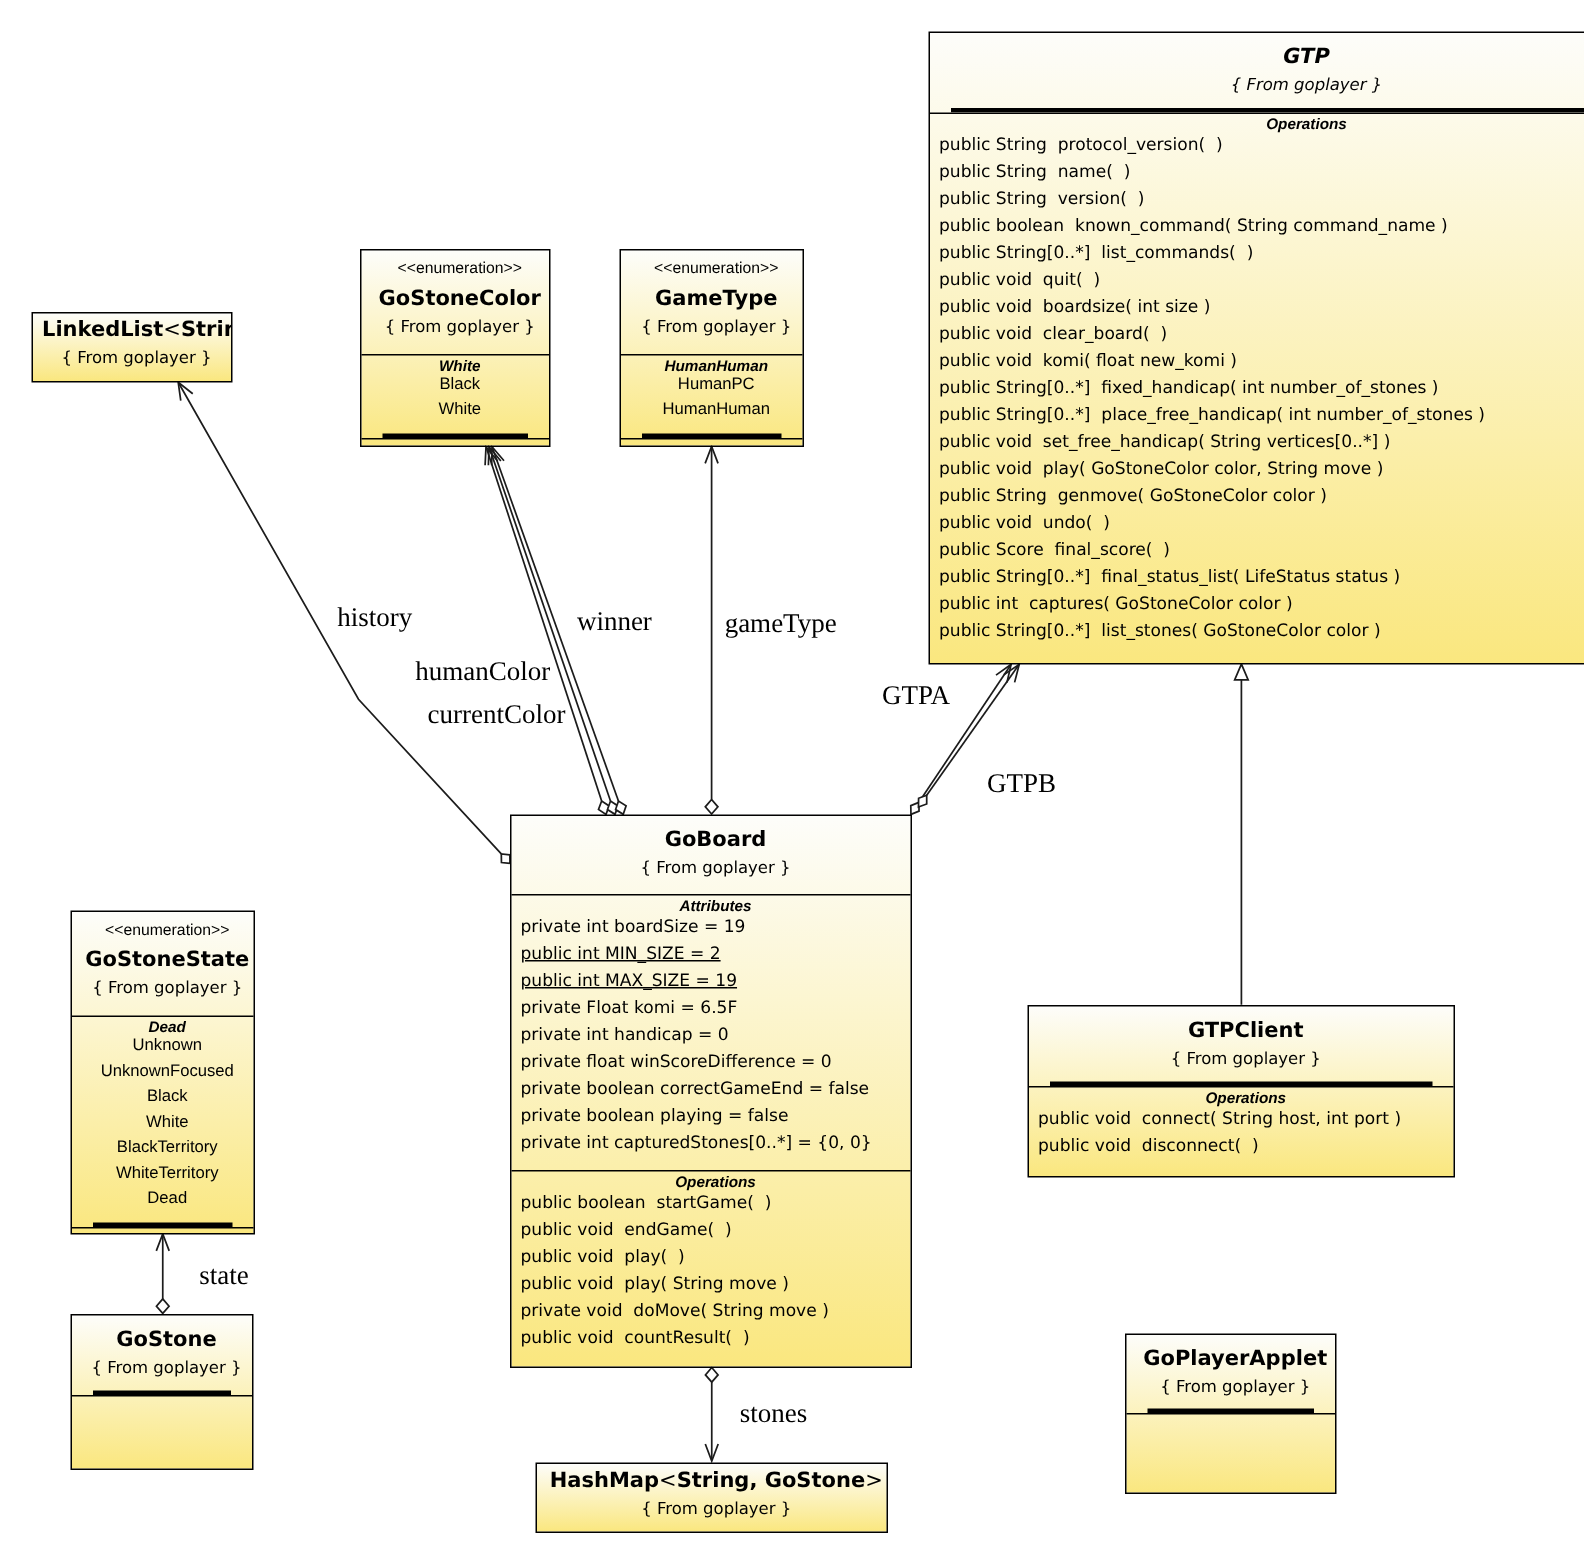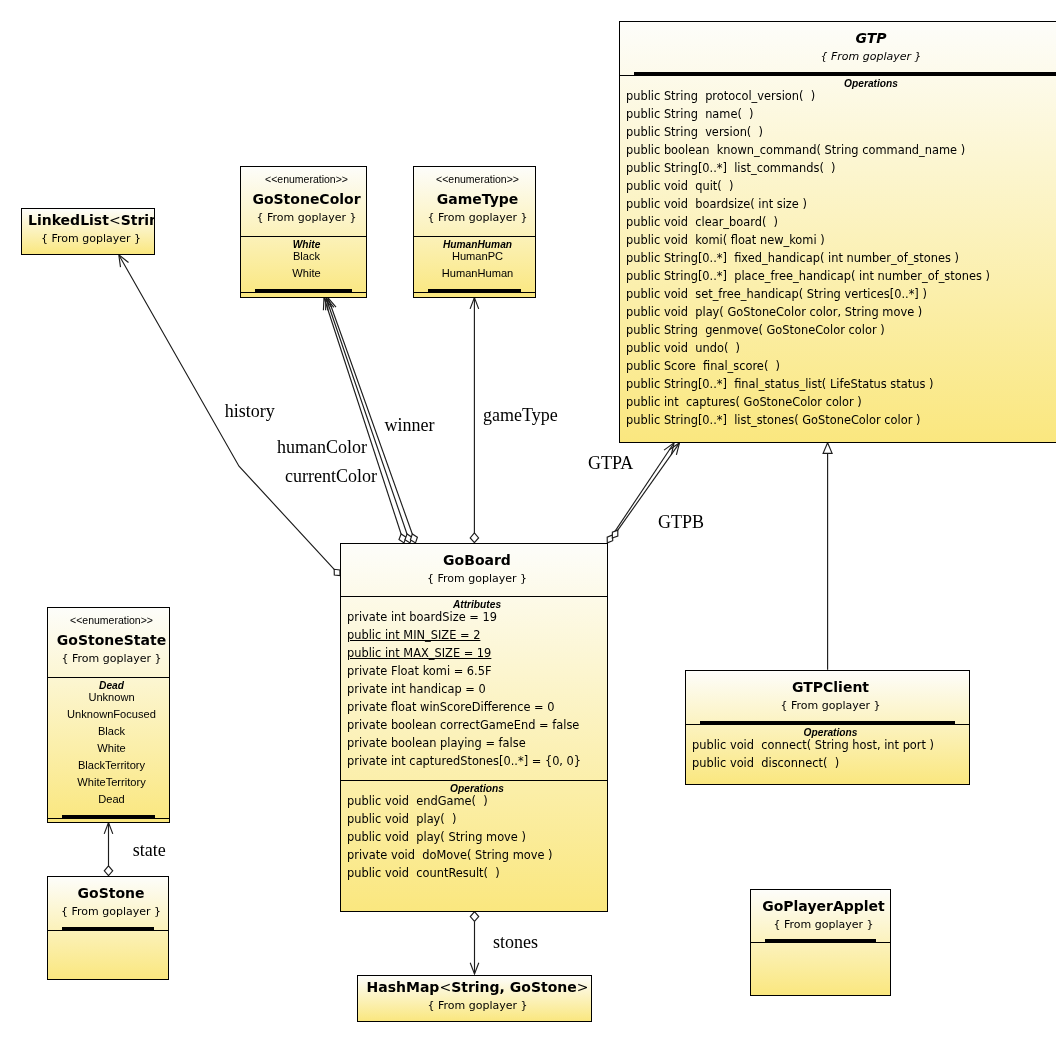--- a/index.html
+++ b/index.html
@@ -72,21 +72,21 @@
     <polygon points="474.4,542.7 478.6,537.9 474.4,533.0 470.2,537.9"></polygon>
     <polygon points="607.3,542.9 612.7,540.7 612.6,534.9 607.2,537.1"></polygon>
     <polygon points="612.3,538.0 617.8,536.0 617.8,530.2 612.4,532.2"></polygon>
     <polygon points="108.5,875.6 112.7,870.8 108.5,865.9 104.3,870.8"></polygon>
     <polygon points="474.5,911.7 470.3,916.6 474.5,921.4 478.7,916.6"></polygon>
     <polygon points="827.6,442.7 823.1,453.3 832.1,453.3"></polygon>
   </g>
 </svg>
 
 <div class="elabel" style="left:224.8px;top:403.5px">history</div>
-<div class="elabel" style="left:384.6px;top:418px">winner</div>
+<div class="elabel" style="left:384.6px;top:407px">winner</div>
 <div class="elabel" style="left:276.9px;top:439.7px">humanColor</div>
 <div class="elabel" style="left:285.0px;top:468.5px">currentColor</div>
 <div class="elabel" style="left:483.1px;top:408.4px">gameType</div>
 <div class="elabel" style="left:588.0px;top:455.6px">GTPA</div>
 <div class="elabel" style="left:658.0px;top:514.5px">GTPB</div>
 <div class="elabel" style="left:132.8px;top:842.7px">state</div>
 <div class="elabel" style="left:493.1px;top:934.7px">stones</div>
 
 <div class="uml" style="left:21px;top:208px;width:134px;height:47px">
   <div class="comp titlecomp" style="height:45px;padding-top:4px">
@@ -187,20 +187,21 @@
     <div class="member stat">public int MAX_SIZE = 19</div>
     <div class="member">private Float komi = 6.5F</div>
     <div class="member">private int handicap = 0</div>
     <div class="member">private float winScoreDifference = 0</div>
     <div class="member">private boolean correctGameEnd = false</div>
     <div class="member">private boolean playing = false</div>
     <div class="member">private int capturedStones[0..*] = {0, 0}</div>
   </div>
   <div class="comp sep" style="height:131px">
     <div class="chead">Operations</div>
+    <div class="member">public boolean  startGame(  )</div>
     <div class="member">public void  endGame(  )</div>
     <div class="member">public void  play(  )</div>
     <div class="member">public void  play( String move )</div>
     <div class="member">private void  doMove( String move )</div>
     <div class="member">public void  countResult(  )</div>
   </div>
 </div>
 
 <div class="uml" style="left:685px;top:670px;width:285px;height:115px">
   <div class="comp titlecomp" style="height:53px;padding-top:4px">

